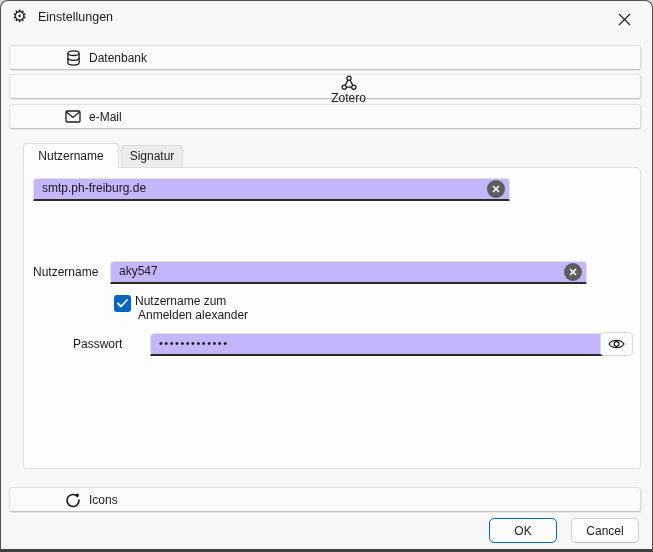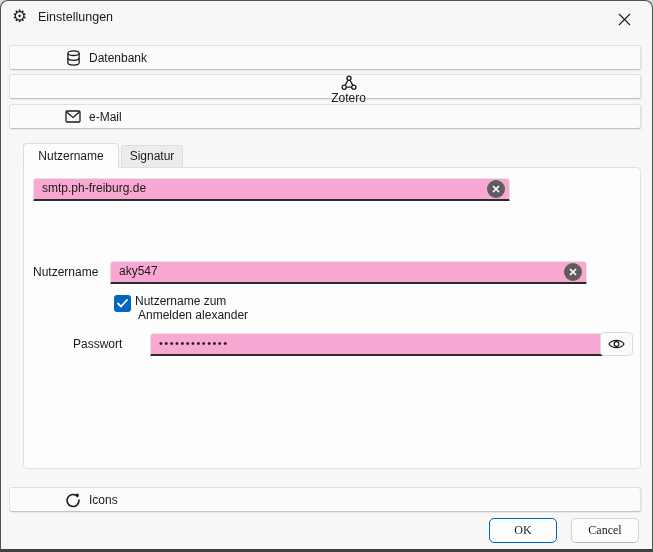--- a/index.html
+++ b/index.html
@@ -32,21 +32,21 @@
   .tab.inactive{left:120px;top:144px;width:62px;height:32px;line-height:21px;background:#ececec;z-index:1;text-align:center;}
   
   .panel{
     position:absolute;left:22px;top:166px;width:618px;height:302px;box-sizing:border-box;
     background:#fdfdfd;border:1px solid #e0e0e0;border-radius:0 4px 4px 4px;z-index:2;
   }
   .frow{position:absolute;left:9px;height:23px;display:flex;align-items:center;}
   .flabel{width:77px;font-size:12px;line-height:23px;}
   .fwrap{
     position:relative;width:477px;height:23px;box-sizing:border-box;
-    background:#f9a8d4;border:1px solid #e3e3e3;border-bottom:2px solid #2b2b2b;
+    background:#c4b5fd;border:1px solid #e3e3e3;border-bottom:2px solid #2b2b2b;
     border-radius:4px 4px 1px 1px;
   }
   .finput{
     position:absolute;left:0;top:0;width:100%;height:100%;box-sizing:border-box;
     border:none;background:transparent;outline:none;
     font-family:"Liberation Sans","DejaVu Sans",sans-serif;font-size:12px;color:#1a1a1a;
     padding:0 26px 2px 8px;
   }
   .finput.pw{font-size:11px;letter-spacing:1.5px;}
   .clear-btn{
@@ -62,21 +62,21 @@
   .cbx-row{position:absolute;left:90px;top:126px;display:flex;align-items:flex-start;cursor:pointer;}
   .cbx{
     width:17px;height:17px;border-radius:3px;background:#0067C0;flex:0 0 auto;margin-top:1px;
     display:flex;align-items:center;justify-content:center;
   }
   .cbx-label{margin-left:4px;font-size:12px;line-height:14px;}
   .cbx-label .l2{display:block;padding-left:3px;}
   
   .footer-btn{
     position:absolute;top:517px;width:68px;height:25px;box-sizing:border-box;cursor:pointer;
-    background:#fdfdfd;border-radius:5px;font-family:Liberation Serif, serif;
+    background:#fdfdfd;border-radius:5px;font-family:Liberation Sans, sans-serif;
     font-size:12px;color:#1a1a1a;padding:0;
   }
   .ok-btn{left:488px;border:1px solid #0066b8;}
   .cancel-btn{left:570px;border:1px solid #d2d2d2;border-bottom-color:#b9b9b9;}
   svg{display:block;}
 </style>
 </head>
 <body>
 
 <div class="window">

